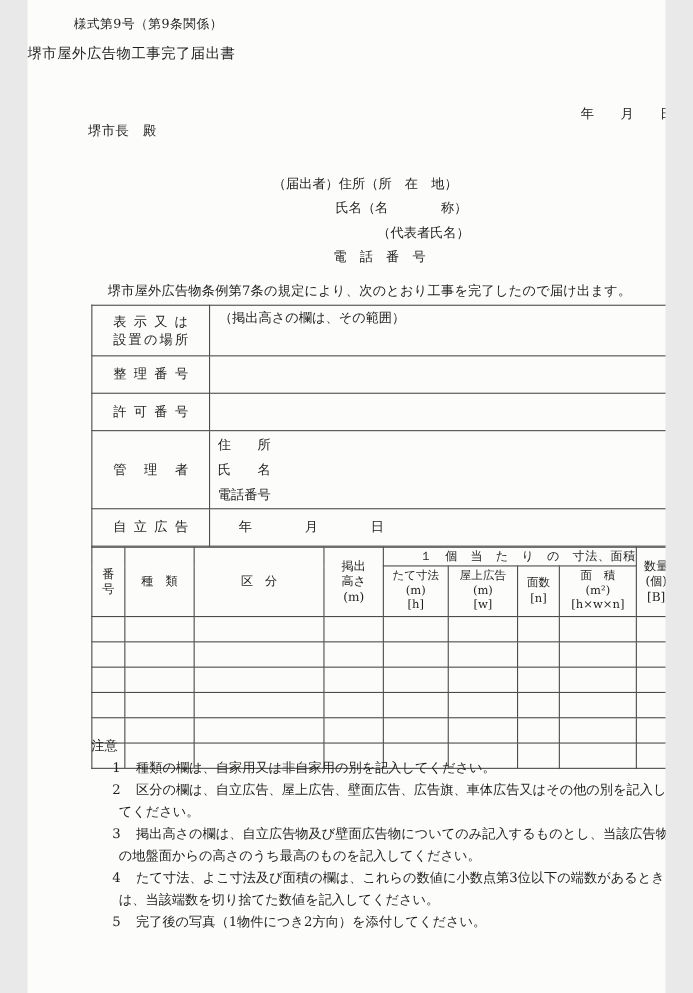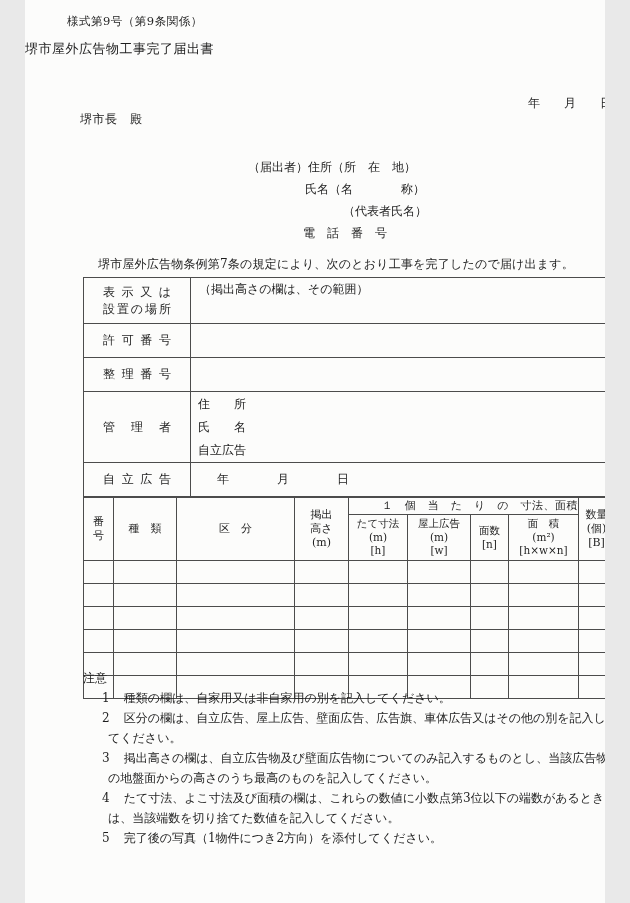--- a/index.html
+++ b/index.html
@@ -79,32 +79,32 @@
       </colgroup>
     <tbody>
         <tr style="height:46px">
       <td class="lab">
         <div>表示又は</div>
         <div>設置の場所</div>
       </td>
       <td class="val-top">（掲出高さの欄は、その範囲）</td>
     </tr>
     <tr style="height:34px">
+      <td class="lab">整理番号</td>
+      <td class="val"></td>
+    </tr>
+    <tr style="height:34px">
       <td class="lab">許可番号</td>
-      <td class="val"></td>
-    </tr>
-    <tr style="height:34px">
-      <td class="lab">整理番号</td>
       <td class="val"></td>
     </tr>
     <tr style="height:69px">
       <td class="lab">管理者</td>
       <td class="val manager-val pre">住　　所
 氏　　名
-自立広告</td>
+電話番号</td>
     </tr>
     <tr style="height:34px">
       <td class="lab">自立広告</td>
       <td class="completion-val prewrap">年　　　　月　　　　日</td>
     </tr>
   </tbody>
     </table>
 
   <table class="abs t2">
     <colgroup>

